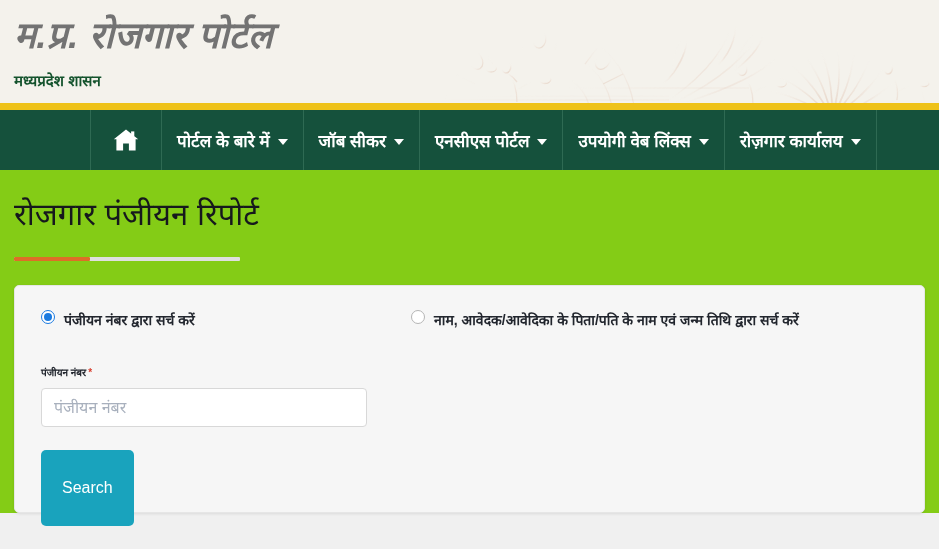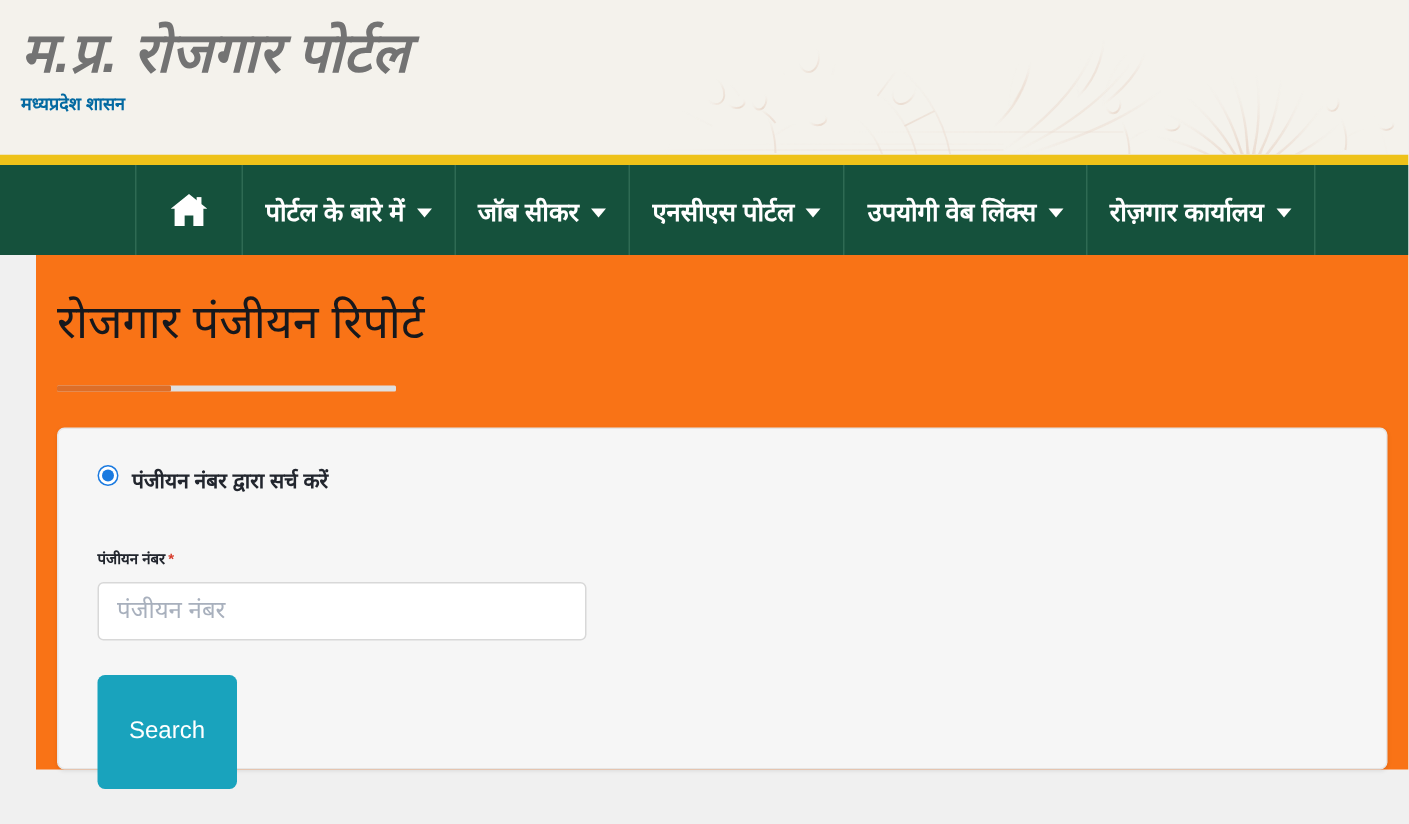--- a/index.html
+++ b/index.html
@@ -44,25 +44,25 @@
     font-size: 37px;
     line-height: 44px;
     font-weight: 700;
     color: #737373;
     letter-spacing: 0.2px;
     white-space: nowrap;
     font-style: italic;
   }
 
   .brand-sub {
-    font-size: 12px;
+    font-size: 15px;
     line-height: 20px;
     font-weight: 700;
-    color: #0369a1;
-    margin-top: 1px;
+    color: #14532d;
+    margin-top: 13px;
     white-space: nowrap;
   }
 
   
   .nav-goldbar {
     height: 7px;
     background: #eec219;
   }
 
   .main-nav {
@@ -107,24 +107,23 @@
     border-left: 5px solid transparent;
     border-right: 5px solid transparent;
     border-top: 6px solid #ffffff;
     margin-left: 1px;
     position: relative;
     top: 2px;
   }
 
   
   .page-body {
-    background: #f97316;
+    background: #84cc16;
     padding: 0 14px;
     height: 343px;
-    margin-left: 24px;
   }
 
   .page-title {
     font-size: 31px;
     line-height: 38px;
     font-weight: 400;
     color: #16181d;
     padding-top: 26px;
     padding-left: 0;
   }
@@ -389,20 +388,24 @@
 
   <section class="search-card">
 
     <div class="radio-row">
 
       <label class="radio-option first">
         <span class="radio-dot checked"></span>
         <span class="radio-label">पंजीयन नंबर द्वारा सर्च करें</span>
       </label>
 
+      <label class="radio-option">
+        <span class="radio-dot"></span>
+        <span class="radio-label">नाम, आवेदक/आवेदिका के पिता/पति के नाम एवं जन्म तिथि द्वारा सर्च करें</span>
+      </label>
     </div>
 
     <div class="field-label">
       <span>पंजीयन नंबर</span><span class="req-star">*</span>
     </div>
 
     <input class="text-input" type="text" placeholder="पंजीयन नंबर" style="">
 
     <button class="search-btn">Search</button>
 

